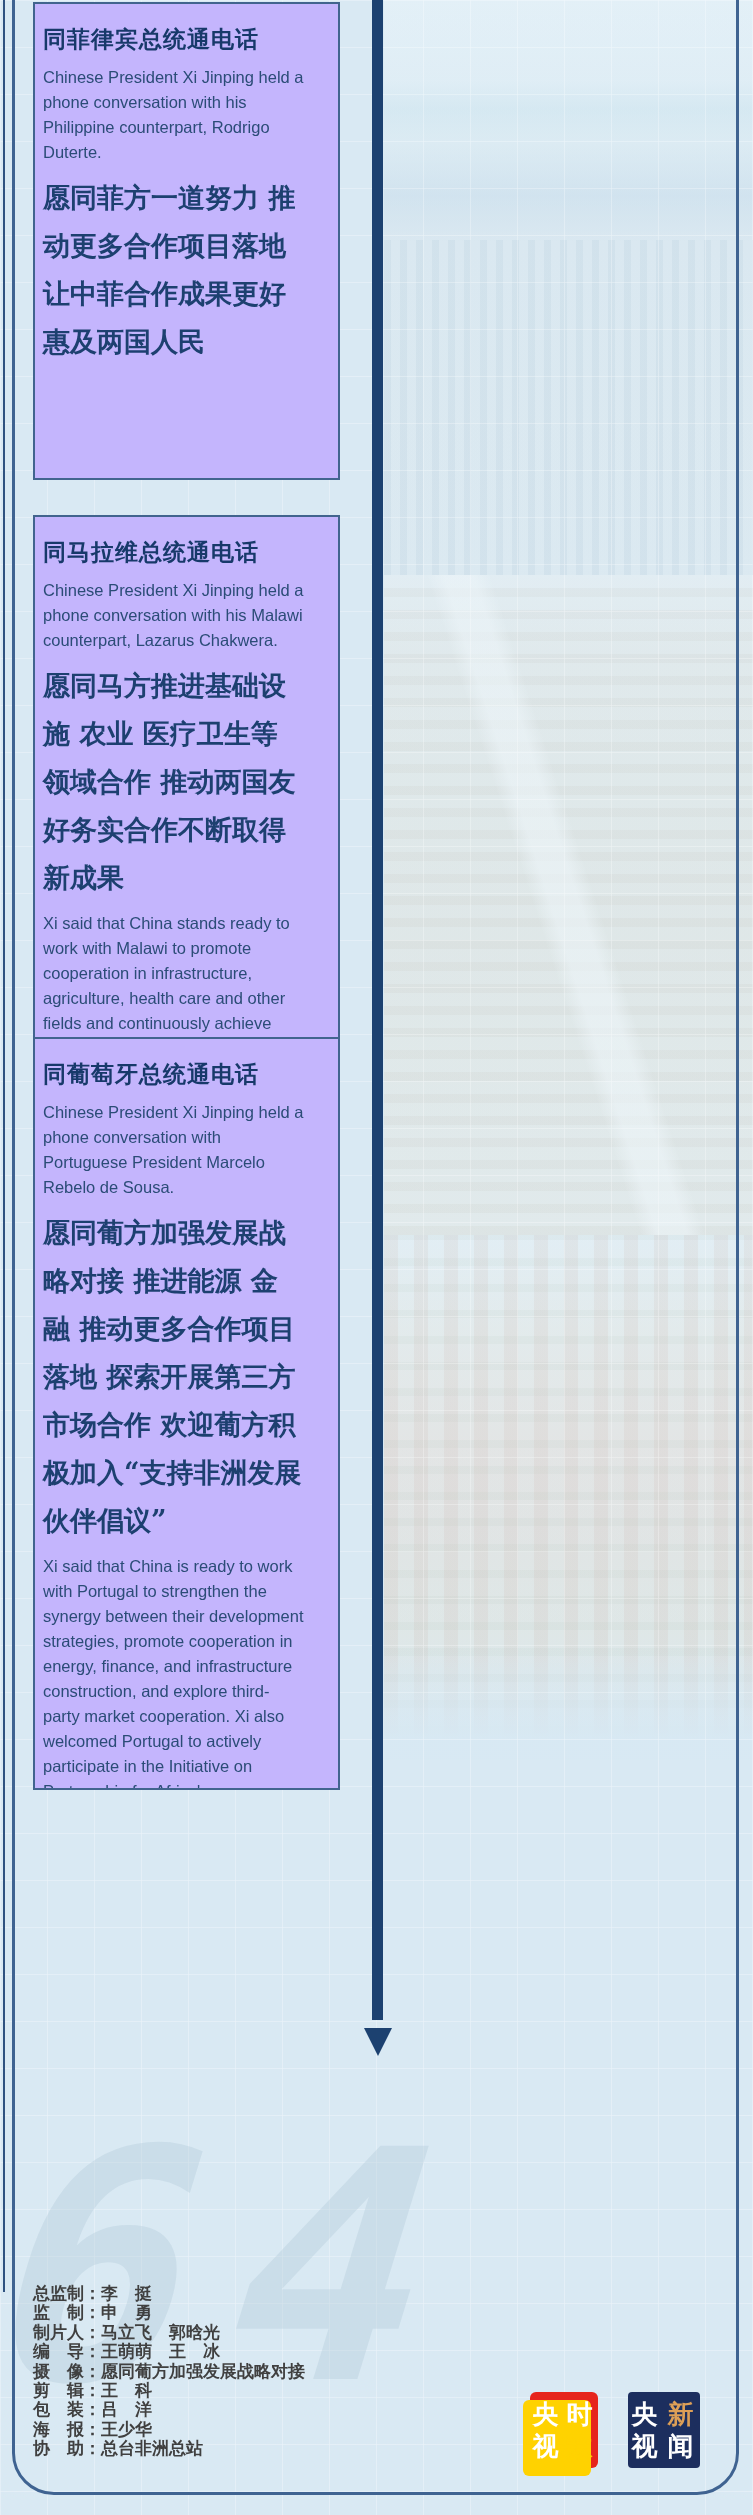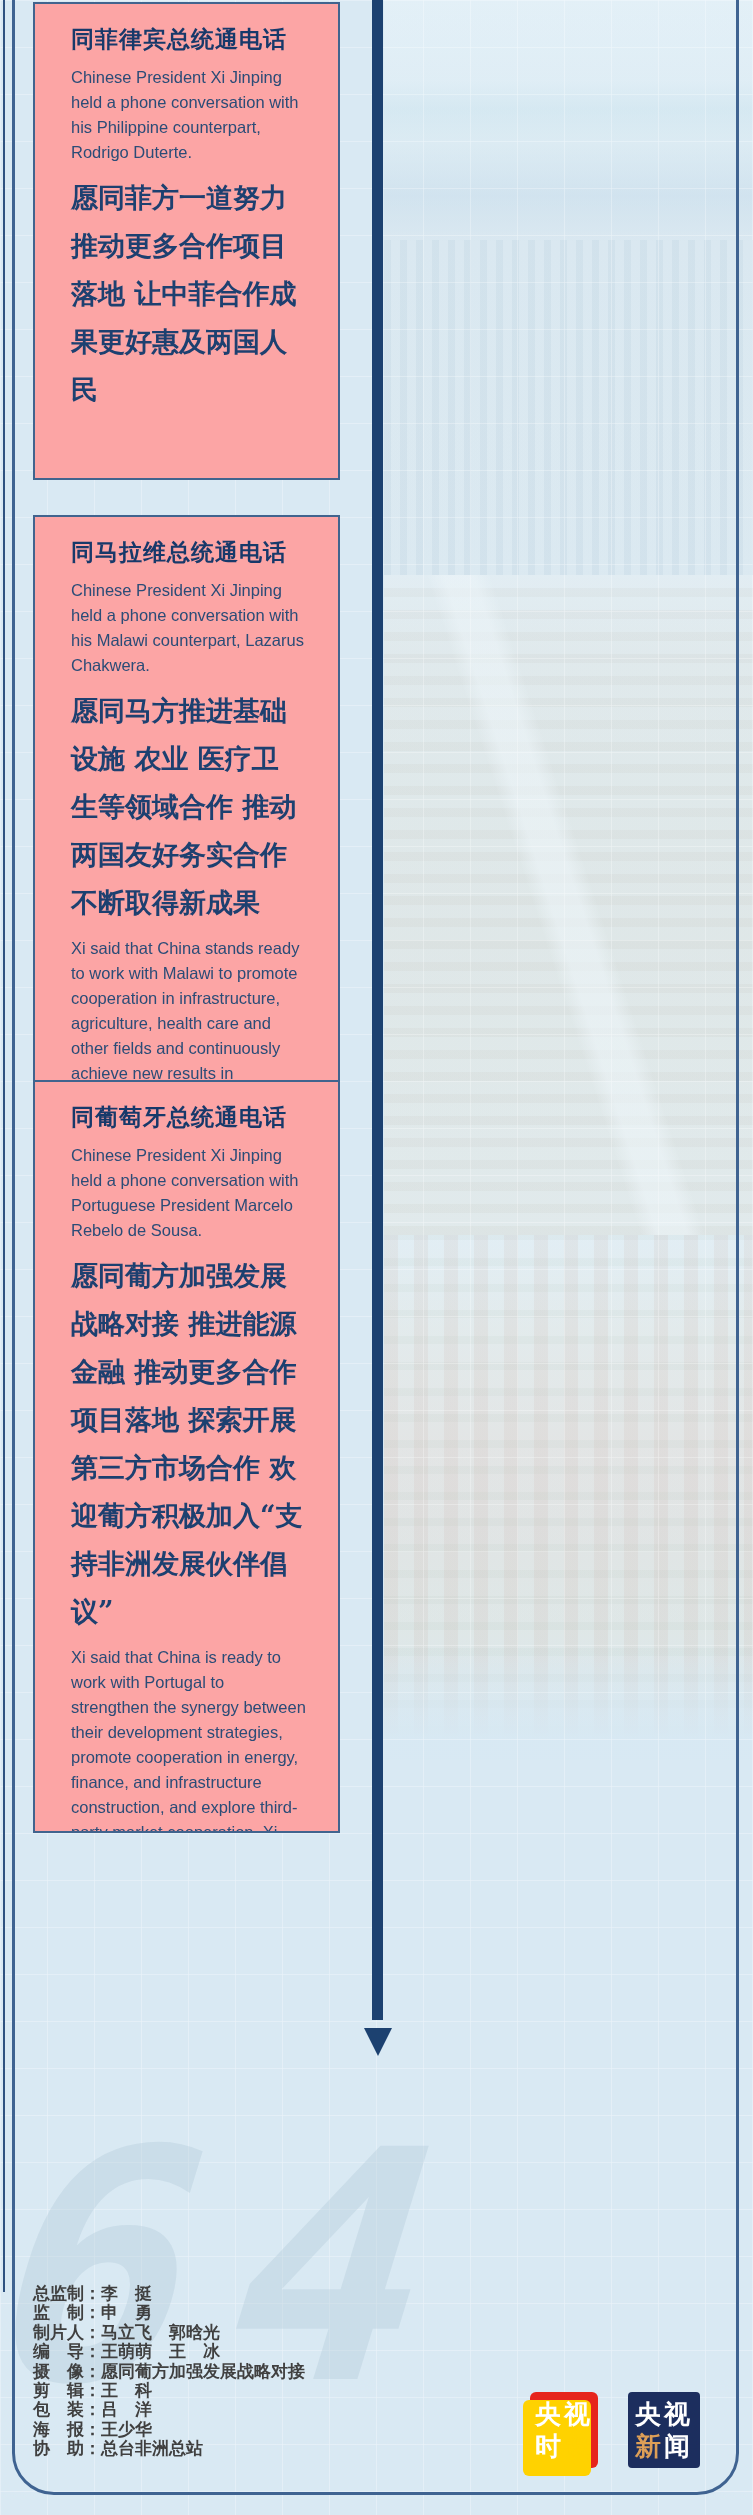--- a/index.html
+++ b/index.html
@@ -65,42 +65,42 @@
   }
   .timeline{position:absolute;left:372px;top:0;width:11px;height:2020px;background:#1c4170;z-index:3;}
   .timeline-arrow{
     position:absolute;left:364px;top:2028px;width:0;height:0;z-index:3;
     border-left:14px solid transparent;border-right:14px solid transparent;
     border-top:28px solid #1c4170;
   }
   
   .card{
     position:absolute;left:33px;width:307px;box-sizing:border-box;z-index:4;
-    background:#fca5a5;border:2px solid #41648e;
-    padding:12px 20px 10px 36px;overflow:hidden;
+    background:#c4b5fd;border:2px solid #41648e;
+    padding:12px 20px 10px 8px;overflow:hidden;
   }
   .card-1{top:2px;height:478px;}
   .card-2{top:515px;height:669px;}
-  .card-3{top:1080px;height:753px;}
+  .card-3{top:1037px;height:753px;}
   .card h2{
     margin:8px 0 10px 0;font-size:23px;letter-spacing:1px;
     color:#17396a;font-family:"DejaVu Serif", serif;font-weight:bold;
   }
   .en{margin:0 12px 9px 0;font-size:16.5px;line-height:25px;color:#2b4c77;}
   .zh-quote{
     margin:2px 15px 9px 0;font-size:27px;line-height:48px;color:#1d4070;
     font-family:"DejaVu Serif", serif;font-weight:bold;
   }
   
   .credits{
     position:absolute;left:33px;top:2284px;z-index:4;
     font-size:17px;line-height:19.4px;font-weight:bold;color:#404040;
   }
   
-  .logo{position:absolute;top:2392px;z-index:4;display:flex;flex-direction:column;
+  .logo{position:absolute;top:2392px;z-index:4;display:flex;flex-direction:row;
     align-items:center;justify-content:center;text-align:center;}
   .logo .row{display:block;font-weight:bold;font-size:26px;line-height:32px;letter-spacing:3px;color:#ffffff;}
   .logo-politics{
     left:530px;width:68px;height:76px;background:#e6251c;border-radius:6px;
   }
   .logo-politics::before{
     content:"";position:absolute;left:-7px;top:8px;width:68px;height:76px;
     background:#ffd200;border-radius:6px;z-index:-1;
   }
   .logo-news{left:628px;width:72px;height:76px;background:#1c2e5e;border-radius:4px;}

